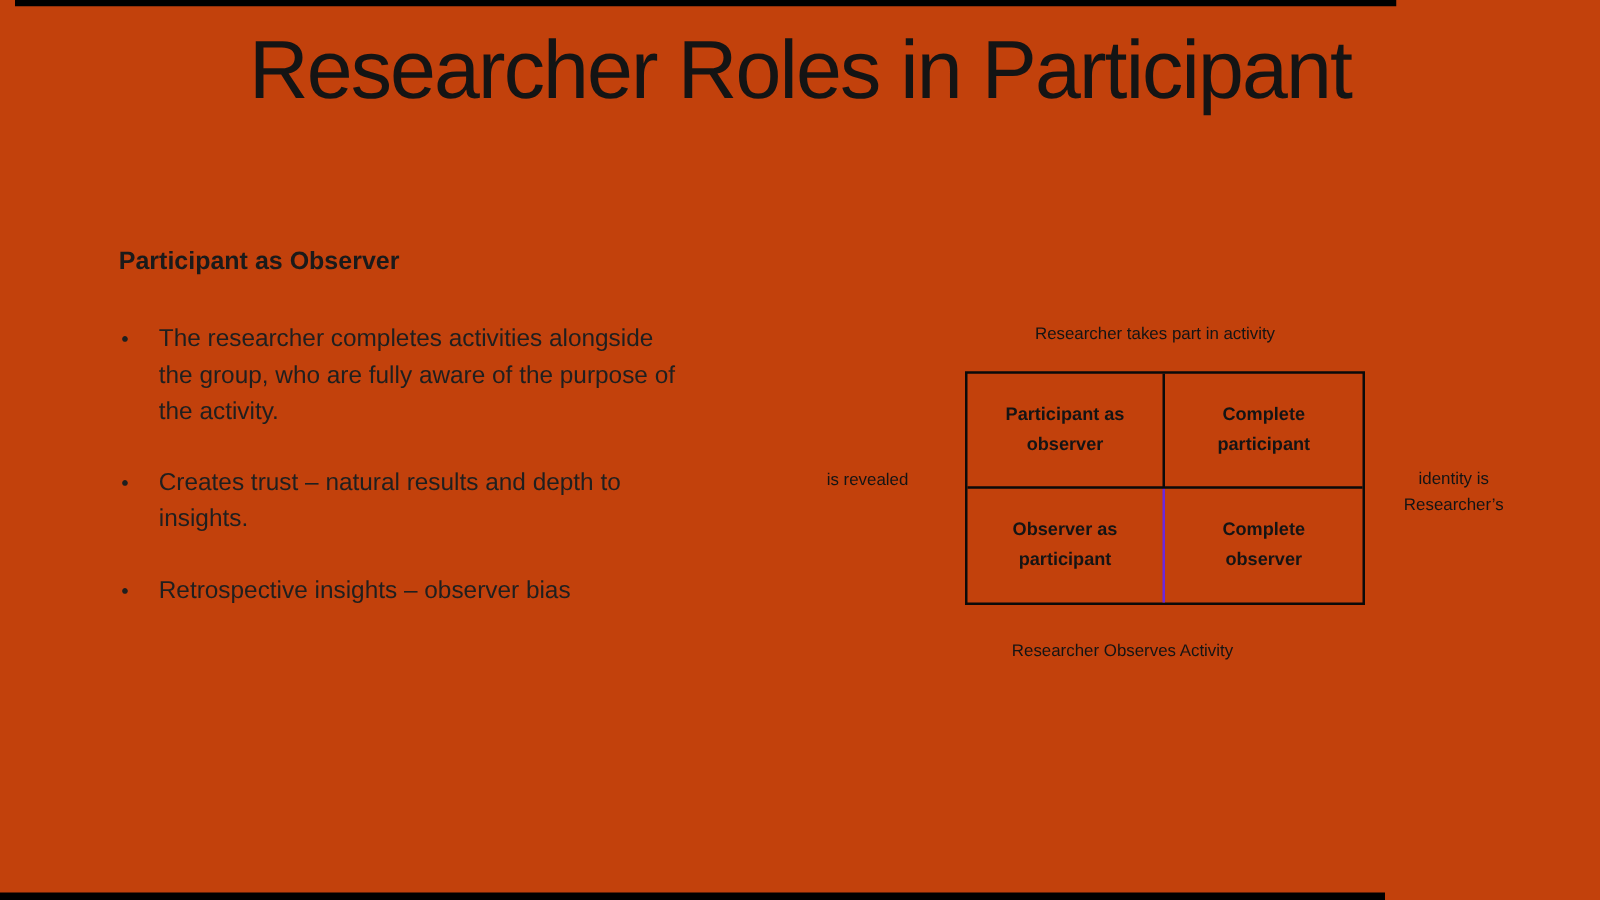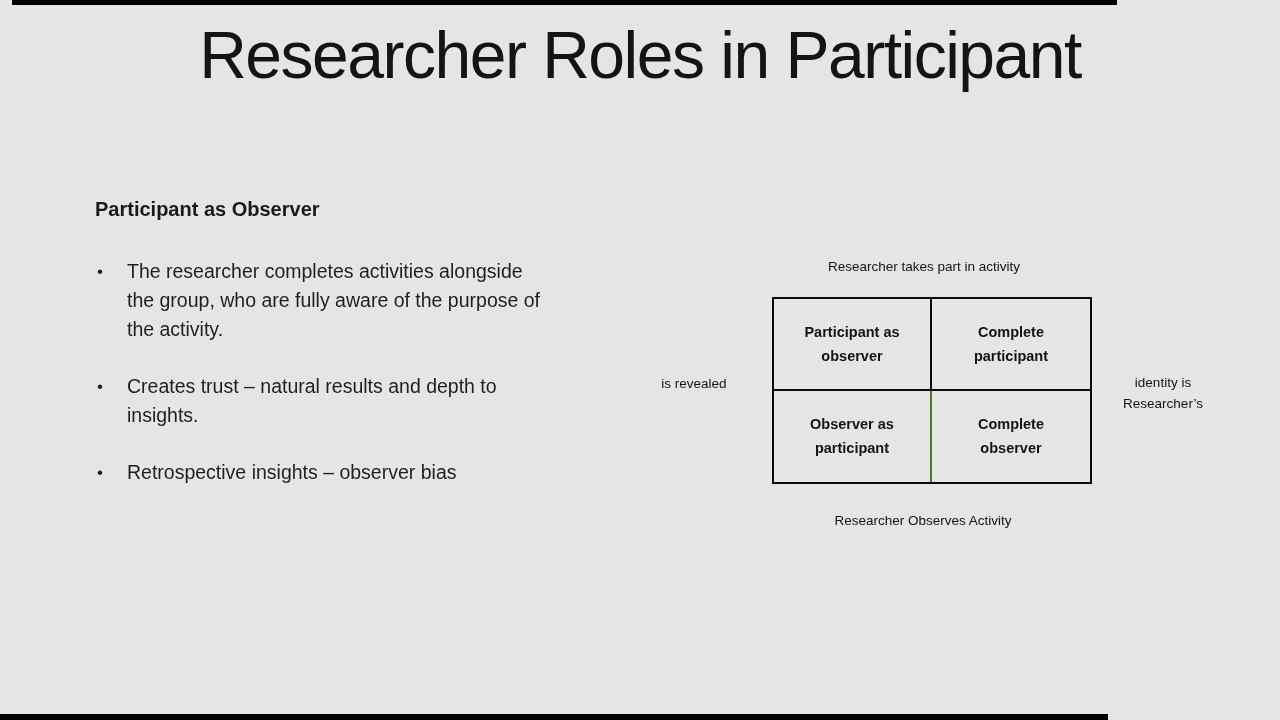--- a/index.html
+++ b/index.html
@@ -4,21 +4,21 @@
 <style>
   html, body {
     margin: 0;
     padding: 0;
     background: #888;
   }
   .slide {
     position: relative;
     width: 1280px;
     height: 720px;
-    background: #e5e5e5;
+    background: #c2410c;
     overflow: hidden;
     font-family: "Liberation Sans", sans-serif;
     color: #1c1c1c;
   }
   .edge-bar {
     position: absolute;
     background: #000;
   }
   .edge-bar.top { left: 12px; top: 0; width: 1105px; height: 5px; }
   .edge-bar.bottom { left: 0; top: 714px; width: 1108px; height: 6px; }
@@ -72,21 +72,21 @@
   .diagram { position: absolute; left: 0; top: 0; }
   .axis-label {
     position: absolute;
     font-size: 13.5px;
     font-weight: normal;
     line-height: 21px;
     text-align: center;
     color: #141414;
   }
   .axis-label.top    { left: 764px; top: 256px; width: 320px; }
-  .axis-label.bottom { left: 763px; top: 510px; width: 320px; }
+  .axis-label.bottom { left: 738px; top: 510px; width: 320px; }
   .axis-label.left   { left: 604px; top: 373px; width: 180px; }
   .axis-label.right  { left: 1073px; top: 372px; width: 180px; }
   .axis-label .line { display: block; }
 
   .quadrant-grid {
     position: absolute;
     left: 772px;
     top: 297px;
     width: 320px;
     height: 187px;
@@ -103,21 +103,21 @@
     text-align: center;
     font-size: 14.5px;
     font-weight: bold;
     line-height: 24px;
     color: #141414;
     box-sizing: border-box;
   }
   .quadrant-cell .cell-text { width: 120px; }
   .quadrant-cell.tl { border-right: 2px solid #0a0a0a; border-bottom: 2px solid #0a0a0a; }
   .quadrant-cell.tr { border-bottom: 2px solid #0a0a0a; align-items: center; }
-  .quadrant-cell.bl { border-right: 2px solid #4d7c0f; }
+  .quadrant-cell.bl { border-right: 2px solid #6d28d9; }
 </style>
 </head>
 <body>
 
 <div class="slide">
 
   <div class="edge-bar top"></div>
   <div class="edge-bar bottom"></div>
 
   <div class="title">

